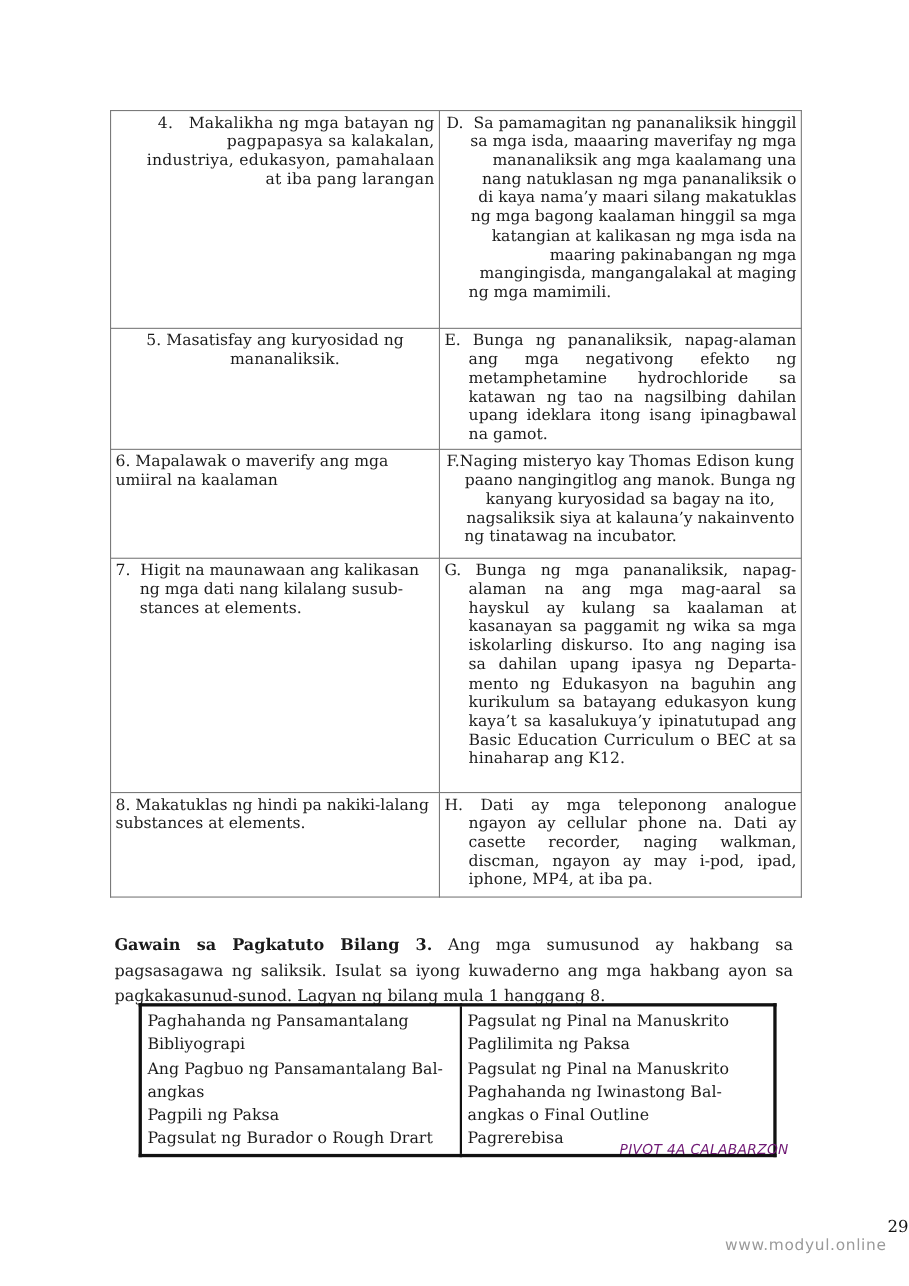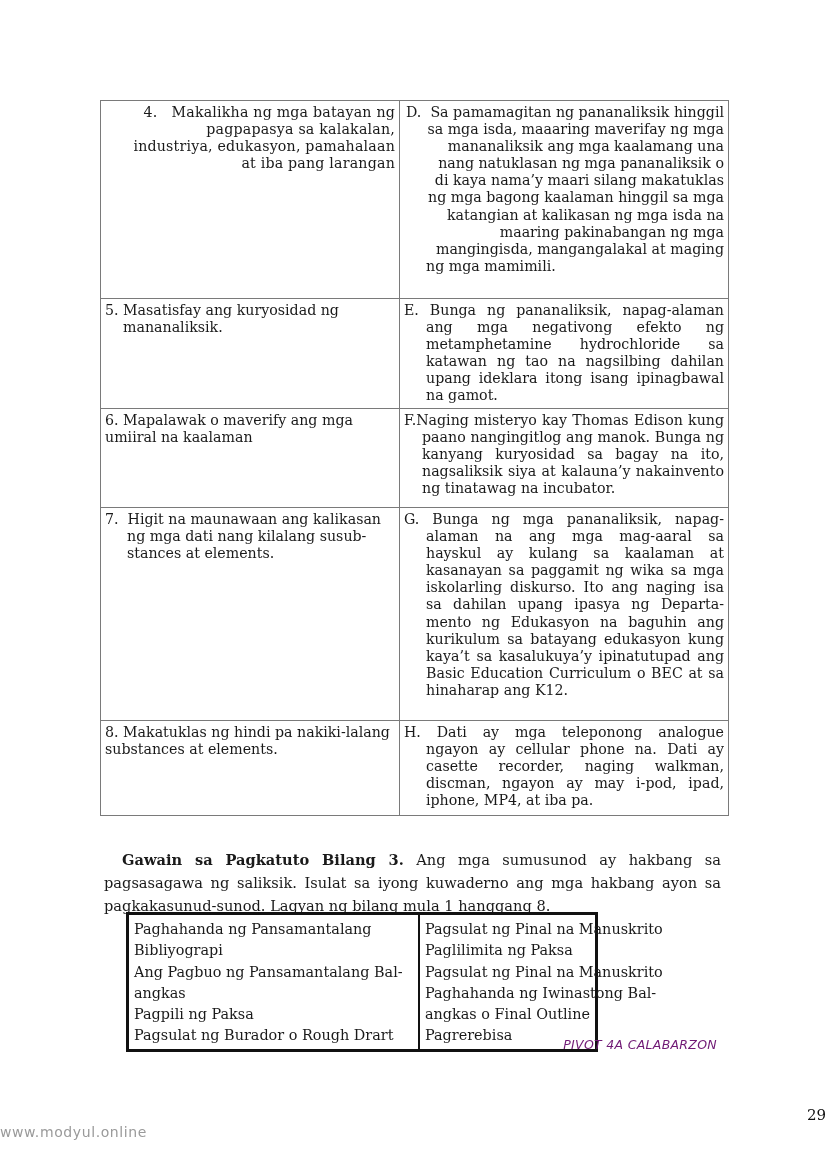--- a/index.html
+++ b/index.html
@@ -4,40 +4,40 @@
 <style>
   html, body { margin: 0; padding: 0; background: #ffffff; }
   body { width: 826px; height: 1169px; position: relative; overflow: hidden;
          font-family: "DejaVu Serif", "Liberation Serif", serif; color: #1a1a1a; }
   .match-table { position: absolute; left: 100px; top: 100px; width: 627px;
                  border-collapse: collapse; table-layout: fixed; font-size: 14.2px; line-height: 17.1px; }
   .match-table td { border: 1px solid #7a7a7a; vertical-align: top; padding: 3px 4px 3px 4px; }
   .match-table td.left { width: 290px; }
   .match-table td.right { width: 320px; text-align: justify; text-align-last: left; margin-top: 36px; }
   .hang { display: block; padding-left: 22px; text-indent: -22px; }
-  .hang-s { display: block; padding-left: 18px; text-indent: -18px; }
+  .hang-s { display: block; padding-left: 18px; text-indent: -18px; text-align: center; }
   .match-table tr.r4 td { height: 191px; text-align: right; }
   .match-table tr.r5 td { height: 103px; }
   .match-table tr.r6 td { height: 92px; border-radius: 20px; }
   .match-table tr.r7 td { height: 206px; }
   .match-table tr.r8 td { height: 88px; }
   .r4 .left .hang { letter-spacing: 0.2px; }
   .activity { position: absolute; left: 104px; top: 833px; width: 617px;
               font-size: 14.6px; line-height: 23.3px; text-align: justify; }
-  .activity .title { font-weight: bold; margin-left: 18px; }
-  .steps-table { position: absolute; left: 126px; top: 912px; width: 472px; height: 137px;
+  .activity .title { font-weight: bold; }
+  .steps-table { position: absolute; left: 126px; top: 912px; width: 580px; height: 137px;
                  border-collapse: collapse; table-layout: fixed; border: 3px solid #111;
                  font-size: 14.4px; line-height: 21.3px; }
   .steps-table td { border: 2px solid #111; vertical-align: top; padding: 4px 4px 2px 5px; }
   .steps-table td.col-a { width: 280px; }
   .steps-table .step { display: block; white-space: nowrap; }
   .footer-brand { position: absolute; right: 109px; top: 1037px; font-family: "DejaVu Sans", "Liberation Sans", sans-serif;
                   font-style: italic; font-size: 12.5px; letter-spacing: 0.3px; color: #701a75; }
   .page-number { position: absolute; left: 0; width: 826px; top: 1106px; text-align: right; font-size: 15px; color: #111; }
-  .watermark { position: absolute; left: 0; width: 806px; top: 1124px; text-align: left;
+  .watermark { position: absolute; left: 0; width: 806px; top: 1124px; text-align: right;
                font-family: "DejaVu Sans", "Liberation Sans", sans-serif; font-size: 14px; color: #9a9a9a; letter-spacing: 0.6px; }
 </style>
 </head>
 <body>
 
 <table class="match-table">
   <tbody>
     <tr class="r4">
       <td class="left">
           <span class="hang">4.&nbsp;&nbsp;&nbsp;Makalikha ng mga batayan ng pagpapasya sa kalakalan, industriya, edukasyon, pamahalaan at iba pang larangan</span>

